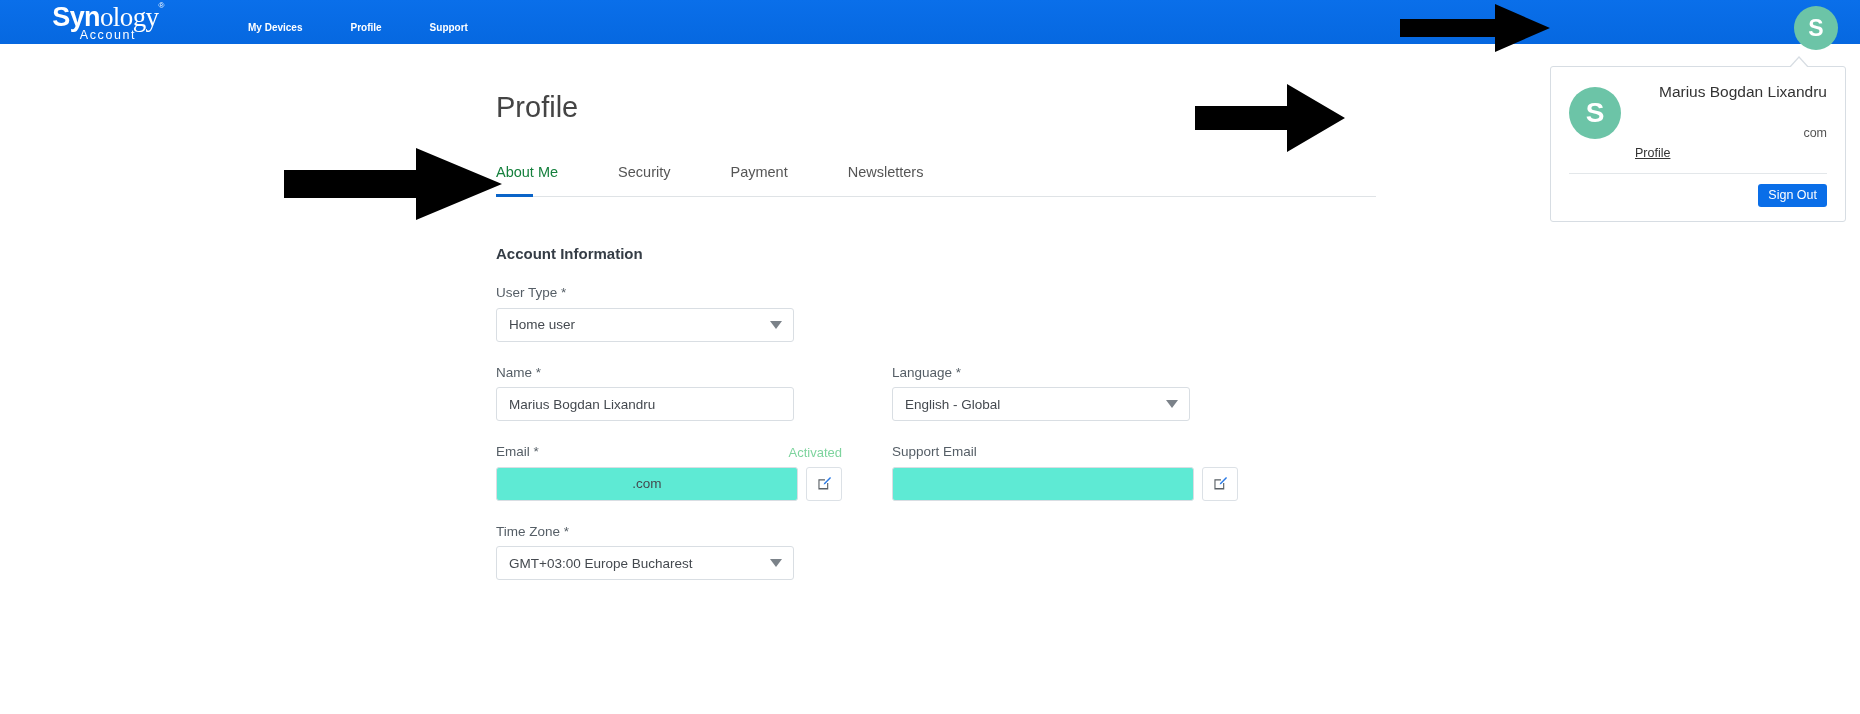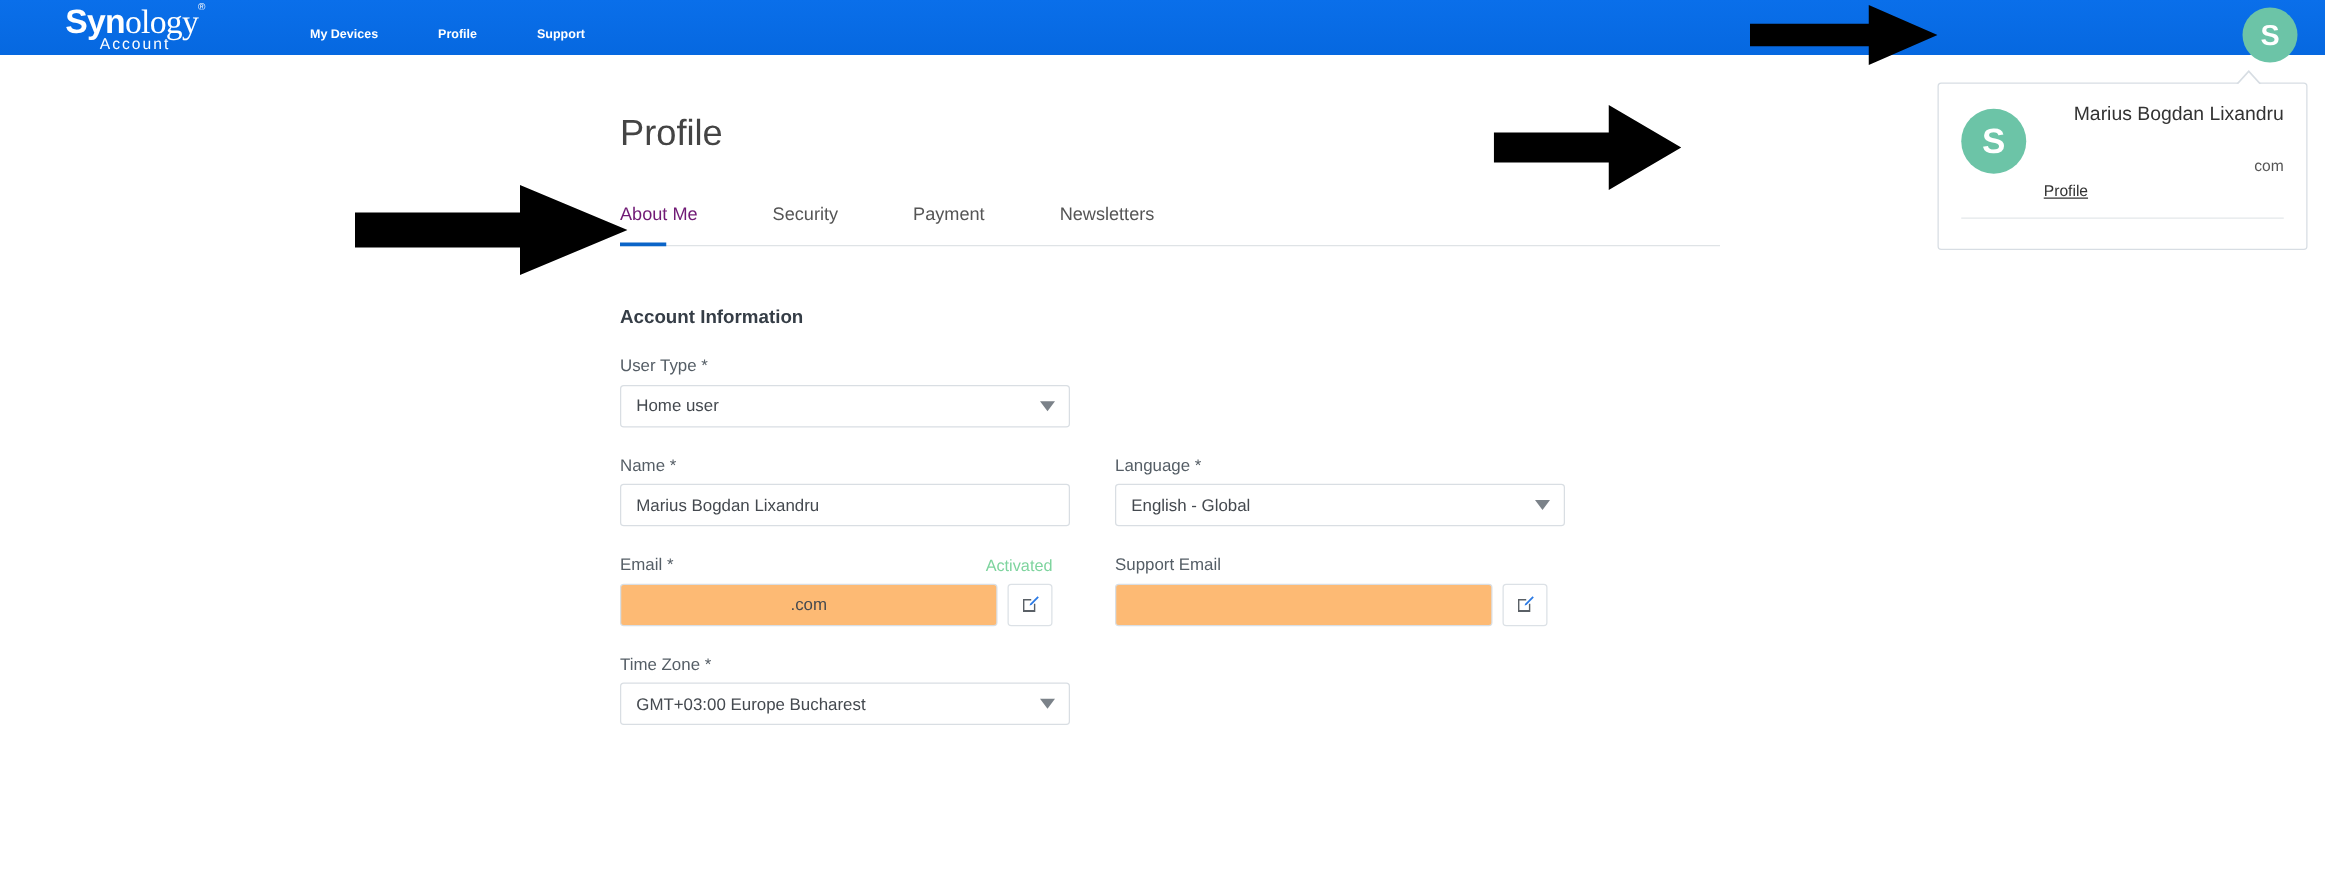--- a/index.html
+++ b/index.html
@@ -201,21 +201,21 @@
   .tab {
     font-size: 14.5px;
     color: #555555;
     padding: 0 0 10px 0;
     margin-right: 60px;
     cursor: pointer;
     white-space: nowrap;
     position: relative;
   }
   .tab.active {
-    color: #701a75;
+    color: #15803d;
   }
   .tab.active::after {
     content: "";
     position: absolute;
     left: 0; bottom: -1px;
     width: 37px; height: 3px;
     background: #0a64c8;
   }
   .section-title {
     font-size: 15px;
@@ -244,21 +244,21 @@
     justify-content: space-between;
     align-items: flex-start;
     width: 346px;
   }
   .activated {
     font-size: 13px;
     color: #7ed49e;
   }
   .ctl {
     box-sizing: border-box;
-    width: 360px;
+    width: 298px;
     height: 34px;
     border: 1px solid #d9dee3;
     border-radius: 3px;
     background: #ffffff;
     font-size: 13.5px;
     color: #44494f;
     display: flex;
     align-items: center;
     padding: 0 12px;
     position: relative;
@@ -270,21 +270,21 @@
   .caret {
     position: absolute;
     right: 11px; top: 50%;
     transform: translateY(-50%);
     width: 0; height: 0;
     border-left: 6px solid transparent;
     border-right: 6px solid transparent;
     border-top: 8px solid #7b8289;
   }
   .ctl.readonly {
-    background: #fdba74;
+    background: #5eead4;
     justify-content: center;
     color: #44494f;
   }
   .ctl.readonly.empty { color: transparent; }
   .input-group {
     display: flex;
     align-items: stretch;
     gap: 8px;
   }
   .input-group .ctl { width: 302px; }
@@ -335,20 +335,23 @@
     <div class="avatar-pop">S</div>
     <div class="popover-info">
       <div class="pop-name">Marius Bogdan Lixandru</div>
       <div class="pop-email">com</div>
       <div class="pop-profile">Profile</div>
     </div>
   </div>
 
   <div class="popover-divider"></div>
 
+  <div class="popover-foot">
+    <div class="signout-btn">Sign Out</div>
+  </div>
 </div>
 
 <div class="content">
 
   <h1 class="page-title">Profile</h1>
 
   <div class="tabs">
     <div class="tab active">About Me</div>
     <div class="tab">Security</div>
     <div class="tab">Payment</div>

